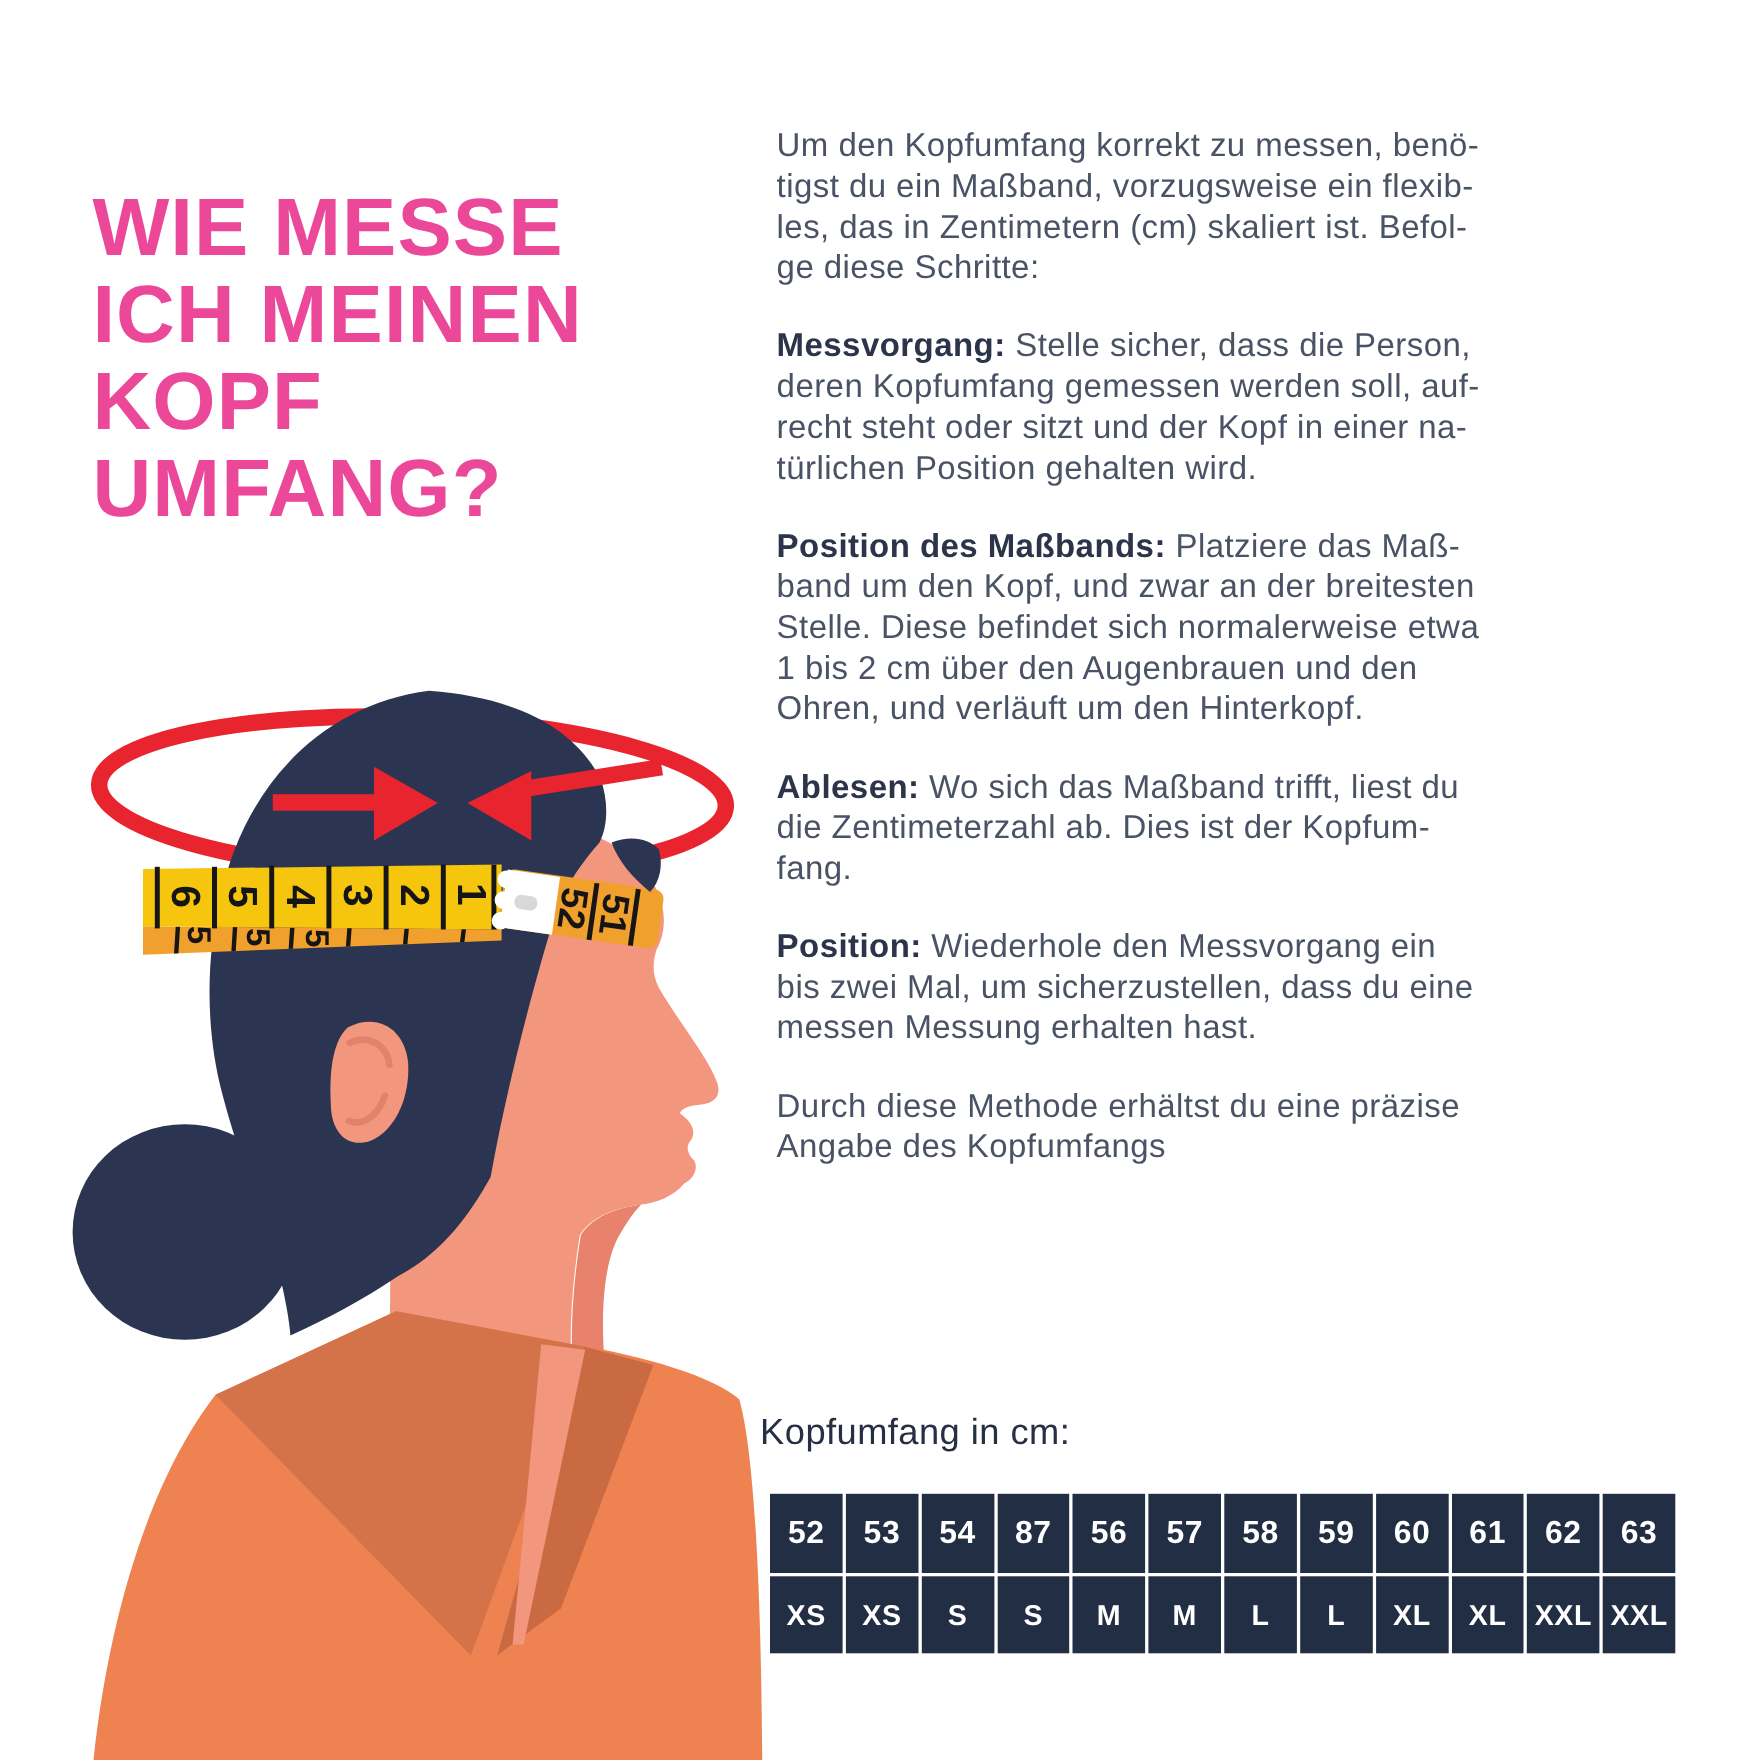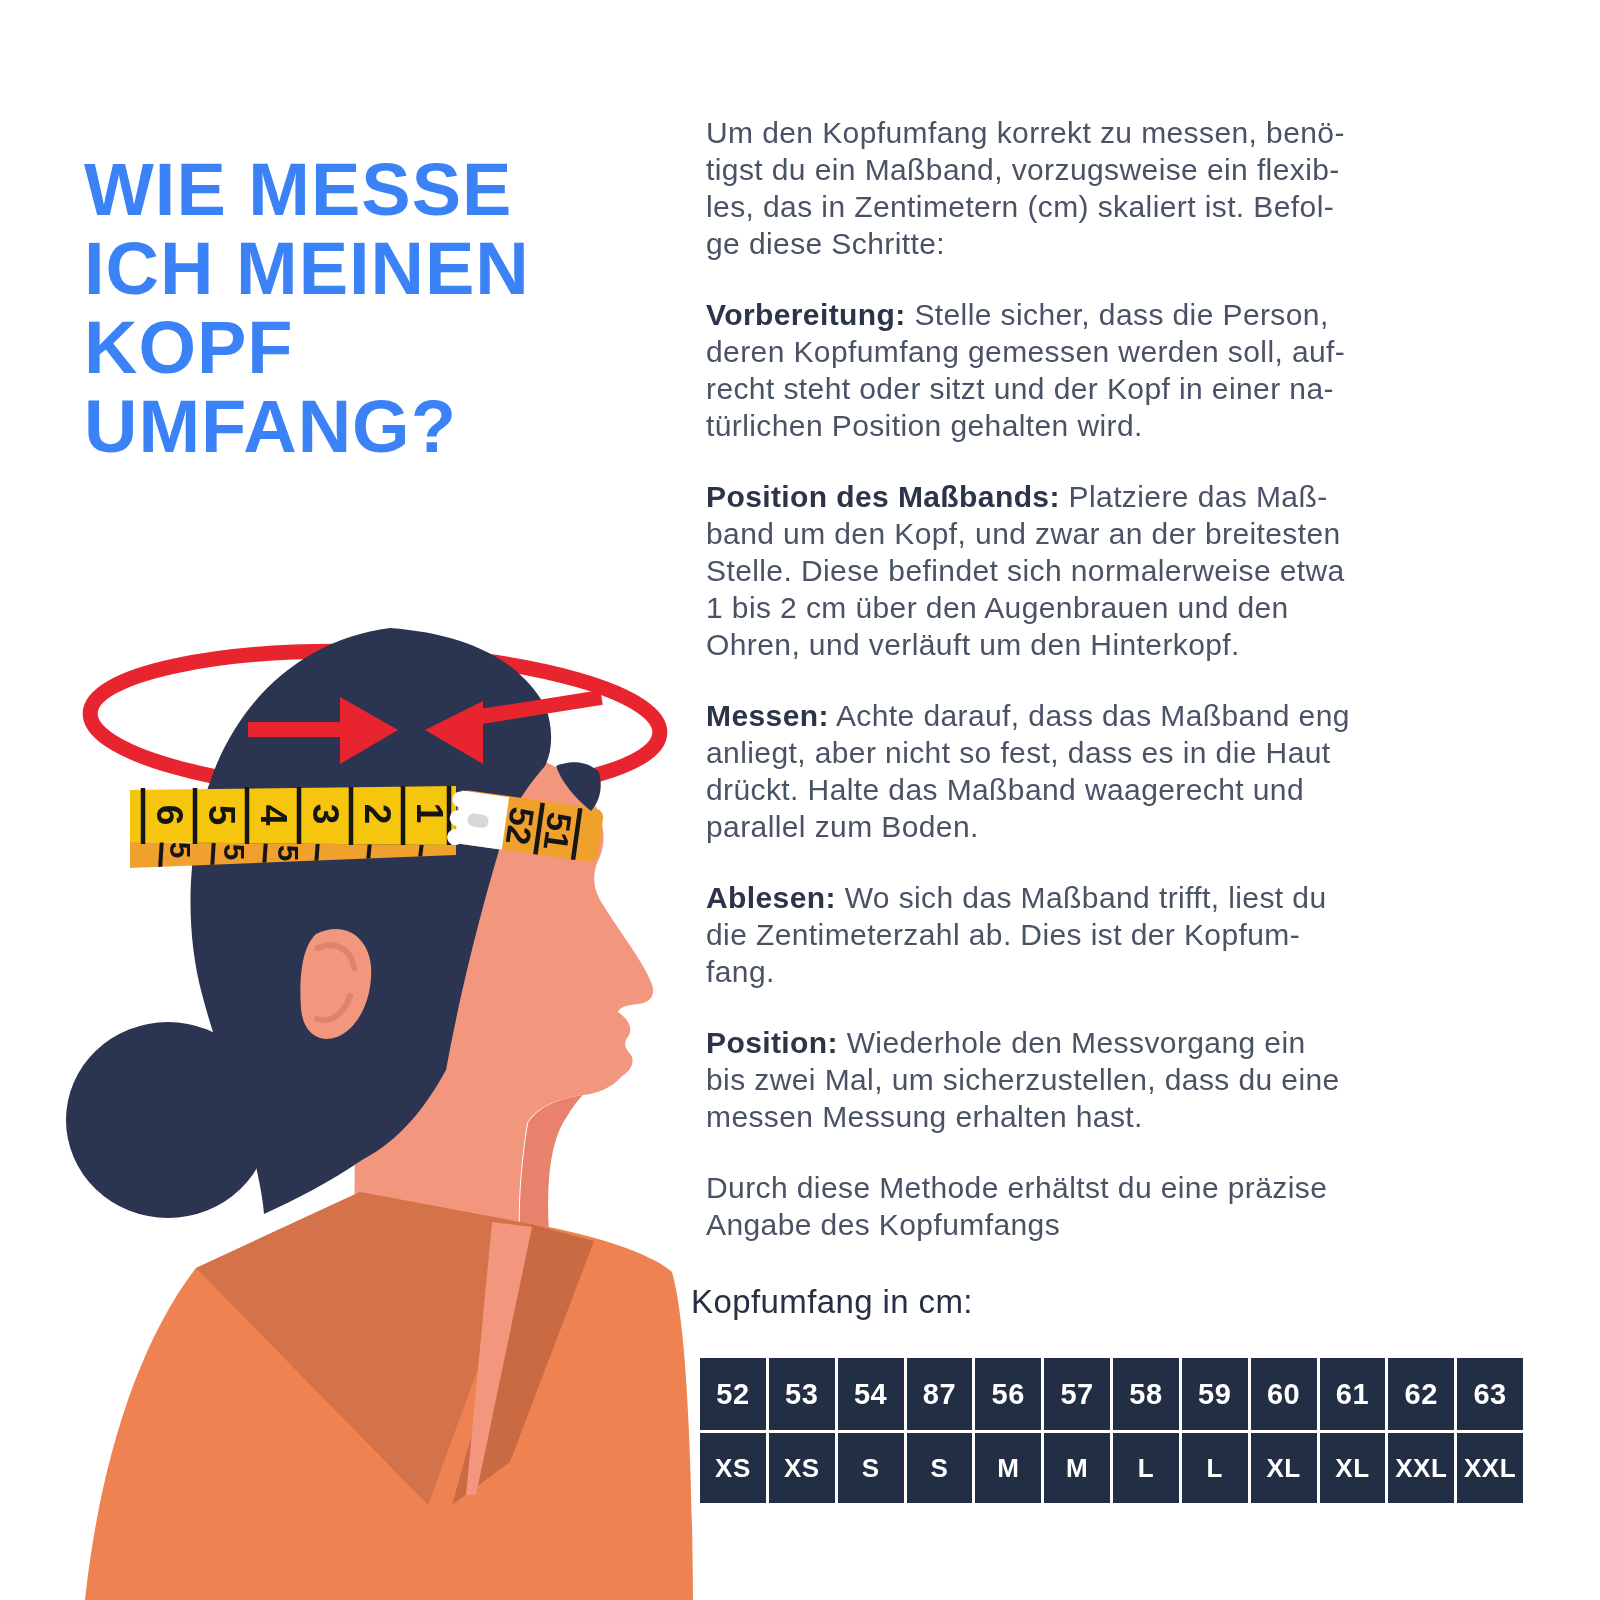--- a/index.html
+++ b/index.html
@@ -1,20 +1,20 @@
 <!DOCTYPE html>
 <html><head>
 <meta charset="utf-8">
 <style>
   html,body{margin:0;padding:0;background:#fff;}
   .canvas{position:relative;width:1600px;height:1600px;background:#ffffff;overflow:hidden;
           font-family:"Liberation Sans", sans-serif;}
-  .title{position:absolute;left:84px;top:100px;width:600px;
+  .title{position:absolute;left:84px;top:117px;width:600px;
          font-size:74px;line-height:79px;font-weight:800;letter-spacing:1px;
-         color:#3b82f6;white-space:pre-line;}
+         color:#ec4899;white-space:pre-line;}
   .column{position:absolute;left:690px;top:114px;width:850px;color:#4a5365;
           font-size:30px;line-height:37px;letter-spacing:0.4px;}
   .column p{margin:0 0 34px 16px;white-space:pre-line;}
   .lead{font-weight:700;color:#2b3448;}
   .chart-heading{position:absolute;left:691px;top:1283px;font-size:33px;font-weight:400;
                  color:#262f43;letter-spacing:0.4px;}
   .size-table{position:absolute;left:700px;top:1358px;width:823px;
               display:grid;grid-template-columns:repeat(12,1fr);
               grid-template-rows:72px 70px;gap:3px;}
   .cell{background:#222e44;color:#ffffff;display:flex;align-items:center;justify-content:center;
@@ -32,33 +32,29 @@
   <h1 class="title">WIE MESSE
 ICH MEINEN
 KOPF
 UMFANG?</h1>
 
   <div class="column">
     <p><span>Um den Kopfumfang korrekt zu messen, benö-
 tigst du ein Maßband, vorzugsweise ein flexib-
 les, das in Zentimetern (cm) skaliert ist. Befol-
 ge diese Schritte:</span></p>
-    <p><span class="lead">Vorbereitung:</span><span> Stelle sicher, dass die Person,
+    <p><span class="lead">Messvorgang:</span><span> Stelle sicher, dass die Person,
 deren Kopfumfang gemessen werden soll, auf-
 recht steht oder sitzt und der Kopf in einer na-
 türlichen Position gehalten wird.</span></p>
     <p><span class="lead">Position des Maßbands:</span><span> Platziere das Maß-
 band um den Kopf, und zwar an der breitesten
 Stelle. Diese befindet sich normalerweise etwa
 1 bis 2 cm über den Augenbrauen und den
 Ohren, und verläuft um den Hinterkopf.</span></p>
-    <p><span class="lead">Messen:</span><span> Achte darauf, dass das Maßband eng
-anliegt, aber nicht so fest, dass es in die Haut
-drückt. Halte das Maßband waagerecht und
-parallel zum Boden.</span></p>
     <p><span class="lead">Ablesen:</span><span> Wo sich das Maßband trifft, liest du
 die Zentimeterzahl ab. Dies ist der Kopfum-
 fang.</span></p>
     <p><span class="lead">Position:</span><span> Wiederhole den Messvorgang ein
 bis zwei Mal, um sicherzustellen, dass du eine
 messen Messung erhalten hast.</span></p>
     <p><span>Durch diese Methode erhältst du eine präzise
 Angabe des Kopfumfangs</span></p>
   </div>
 

